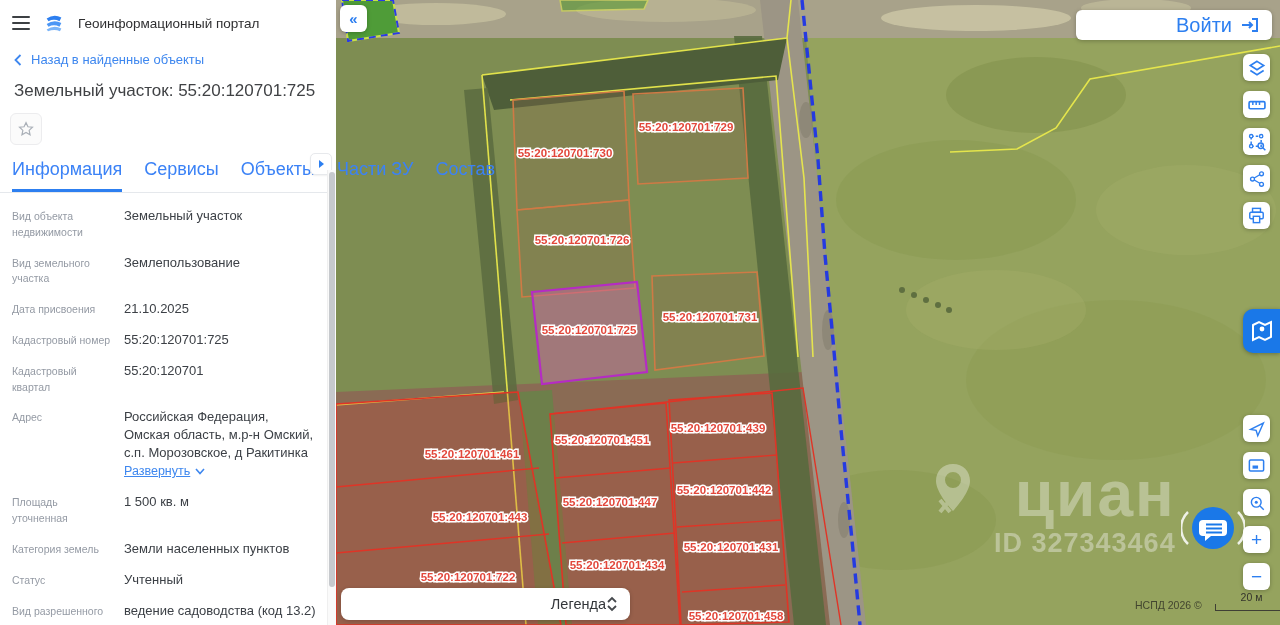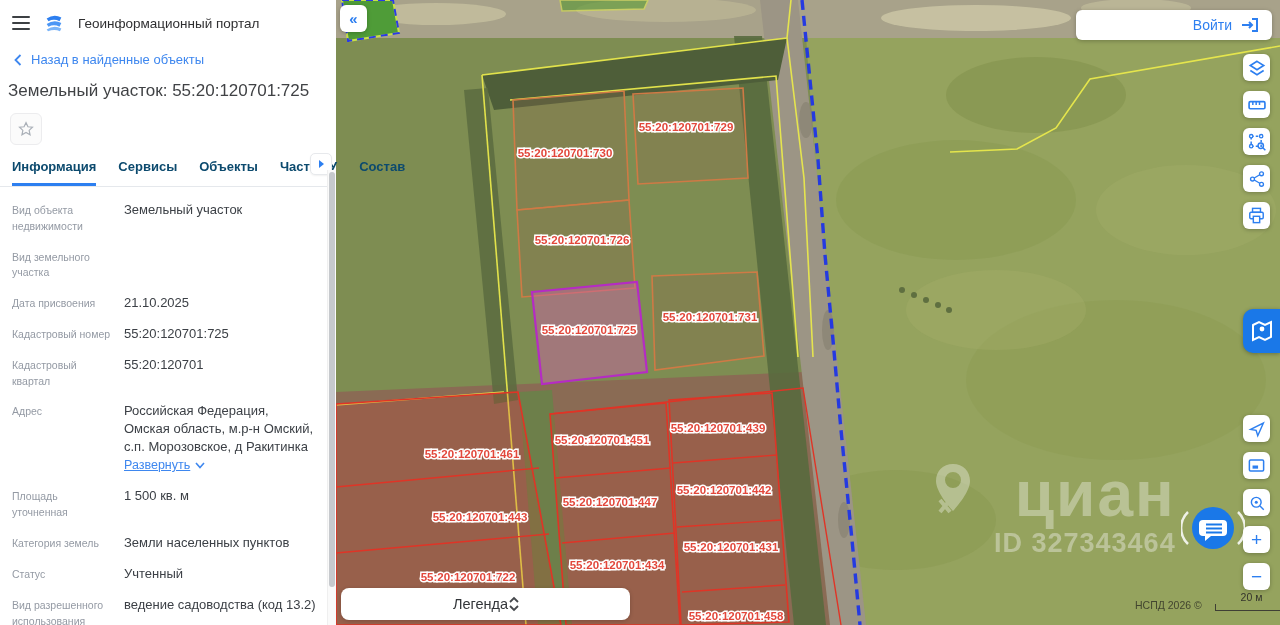--- a/index.html
+++ b/index.html
@@ -9,28 +9,28 @@
   
   .panel { position:absolute; left:0; top:0; width:336px; height:625px;
     background:#fff; z-index:5; }
   .p-header { display:flex; align-items:center; gap:13px; padding:12px 10px 8px 12px; }
   .burger { width:18px; height:14px; display:flex; flex-direction:column;
     justify-content:space-between; cursor:pointer; }
   .burger span { height:2.2px; background:#3c4043; border-radius:1px; }
   .p-title { font-size:13.5px; color:#2f2f31; font-weight:500; }
   .back-row { display:flex; align-items:center; gap:9px; padding:10px 12px 2px 14px;
     color:#3e87ef; font-size:13px; cursor:pointer; }
-  .obj-title { padding:12px 12px 0 8px; font-size:17px; font-weight:500; color:#404245; }
+  .obj-title { padding:12px 12px 0 14px; font-size:17px; font-weight:500; color:#404245; }
   .star-btn { margin:12px 0 0 10px; width:32px; height:32px; background:#fbfbfb;
     border:1px solid #ececee; border-radius:6px; display:flex; align-items:center;
     justify-content:center; cursor:pointer; }
   .tabs { display:flex; align-items:flex-end; gap:22px; padding:14px 34px 0 12px;
     border-bottom:1px solid #e5e8ec; position:relative; }
-  .tab { font-size:13px; color:#0c4a6e; padding-bottom:9px; white-space:nowrap;
-    cursor:pointer; border-bottom:3px solid transparent;font-weight:bold; }
+  .tab { font-size:18px; color:#3b82f6; padding-bottom:9px; white-space:nowrap;
+    cursor:pointer; border-bottom:3px solid transparent; }
   .tab.active { border-bottom-color:var(--accent); }
   .tabs-more { position:absolute; right:4px; top:8px; width:22px; height:22px;
     border:1px solid #e7e9ec; border-radius:5px; background:#fff; color:var(--accent);
     font-size:11px; display:flex; align-items:center; justify-content:center;
     cursor:pointer; box-shadow:0 1px 2px rgba(0,0,0,.06); }
   .fields { padding:14px 20px 0 12px; }
   .frow { display:flex; margin-bottom:13px; }
   .flabel { width:104px; min-width:104px; font-size:10.5px; color:#949aa4;
     line-height:1.5; padding-top:2px; }
   .fvalue { font-size:13px; color:#3c4046; line-height:1.38; padding-left:8px; }
@@ -50,31 +50,31 @@
     paint-order:stroke; text-anchor:middle; }
 
   .ctl { position:absolute; background:#fff; border-radius:6px;
     box-shadow:0 1px 4px rgba(0,0,0,.25); display:flex; align-items:center;
     justify-content:center; cursor:pointer; }
   .sq { width:27px; height:27px; left:907px; }
   .collapse-btn { left:4px; top:5px; width:27px; height:27px;
     color:var(--accent); font-size:15px; font-weight:bold; }
   .login-btn { left:740px; top:10px; width:196px; height:30px;
     justify-content:flex-end; padding-right:12px; gap:8px;
-    color:var(--accent); font-size:14px; }
+    color:var(--accent); font-size:20px; }
   .nspd-btn { position:absolute; left:907px; top:309px; width:37px; height:44px;
     background:#1a78e8; border-radius:10px 0 0 10px; display:flex;
     align-items:center; justify-content:center; cursor:pointer;
     box-shadow:0 1px 4px rgba(0,0,0,.3); }
   .zoomtxt { font-size:19px; color:var(--accent); font-weight:500; }
   .chat-wrap { position:absolute; left:845px; top:500px; width:64px; height:56px;
     cursor:pointer; }
   .legend { position:absolute; left:5px; top:588px; width:289px; height:32px;
     background:#fff; border-radius:8px; box-shadow:0 1px 4px rgba(0,0,0,.2);
-    display:flex; align-items:center; justify-content:center;
+    display:flex; align-items:center; justify-content:flex-end;
     padding:0 12px 0 14px; cursor:pointer; }
   .legend span { font-size:14.5px; color:#33363a; }
   .watermark { position:absolute; left:596px; top:462px; pointer-events:none; }
   .wm-row { display:flex; align-items:flex-start; gap:4px;justify-content:space-between; }
   .wm-brand { font-size:64px; font-weight:bold; color:rgba(255,255,255,.34);
     line-height:1; letter-spacing:2px; }
   .wm-id { margin:2px 0 7px 62px; font-size:27px; font-weight:bold;
     color:rgba(240,240,235,.42); letter-spacing:1px; }
   .attrib { position:absolute; left:799px; top:599px; font-size:10.5px;
     color:rgba(45,45,35,.8); }
@@ -351,20 +351,21 @@
     </div>
   </nav>
 
   <div class="fields" id="fields">
       <div class="frow">
         <div class="flabel">Вид объекта недвижимости</div>
         <div class="fvalue">Земельный участок</div>
       </div>
       <div class="frow">
         <div class="flabel">Вид земельного участка</div>
+        <div class="fvalue">Землепользование</div>
       </div>
       <div class="frow">
         <div class="flabel">Дата присвоения</div>
         <div class="fvalue">21.10.2025</div>
       </div>
       <div class="frow">
         <div class="flabel">Кадастровый номер</div>
         <div class="fvalue">55:20:120701:725</div>
       </div>
       <div class="frow">

